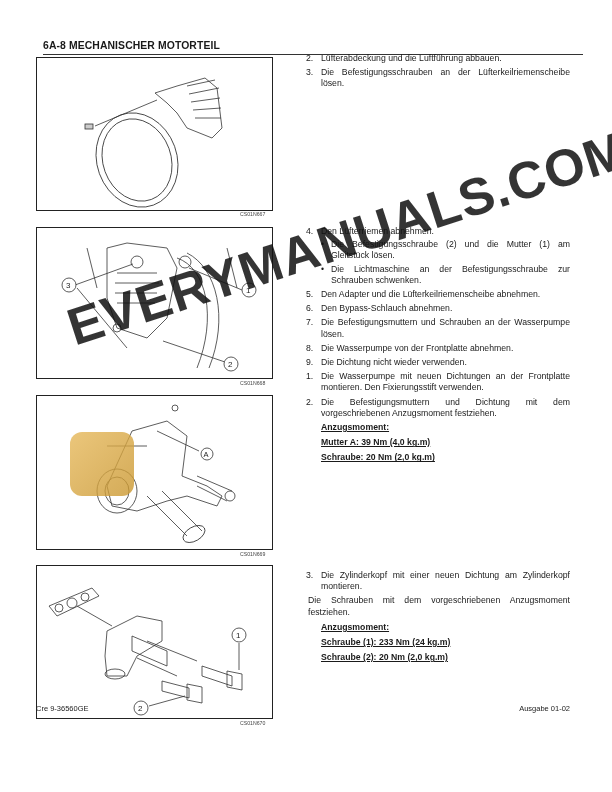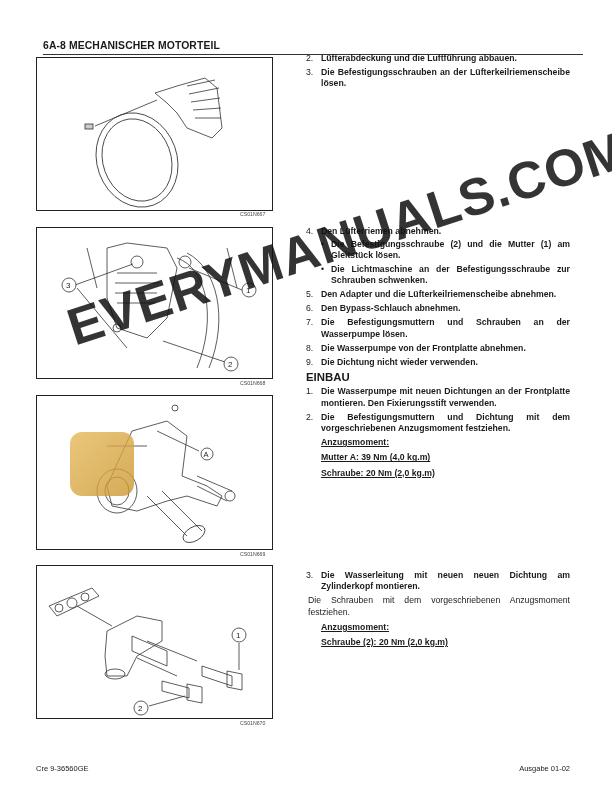--- a/index.html
+++ b/index.html
@@ -4,27 +4,27 @@
 <style>
   html,body{margin:0;padding:0;background:#fff;}
   body{width:612px;height:792px;position:relative;overflow:hidden;font-family:"Liberation Sans",sans-serif;color:#1a1a1a;}
   .header{position:absolute;left:36px;top:40px;width:540px;height:14px;border-bottom:1.2px solid #333;margin-left:7px;}
   .header span{font-weight:bold;font-size:10.4px;letter-spacing:0.1px;position:absolute;left:0;top:0;}
   .fig{position:absolute;left:36px;width:235px;border:1.1px solid #222;background:#fff;}
   .cap{position:absolute;font-size:5.2px;color:#444;left:240px;}
   .col{position:absolute;left:306px;width:264px;font-size:8.7px;line-height:11.2px;}
   .item{display:flex;margin-bottom:3px;}
   .num{width:15px;flex:none;}
-  .txt{flex:1;text-align:justify;font-weight:bold;}
+  .txt{flex:1;text-align:justify;}
   .bul{display:flex;margin-left:15px;margin-bottom:2px;}
   .bul .dot{width:10px;flex:none;}
   .b{font-weight:bold;margin-left:15px;margin-bottom:4px;text-decoration:underline;}
   .para{margin-left:2px;margin-bottom:4px;text-align:justify;}
   .h2{font-weight:bold;font-size:11.4px;margin:4px 0 3px 0;}
-  .footer{position:absolute;top:764px;font-size:7.5px;color:#222;text-align:center;}
+  .footer{position:absolute;top:704px;font-size:7.5px;color:#222;text-align:center;}
   .wm{position:absolute;left:60px;top:300px;font-family:"Liberation Sans",sans-serif;font-weight:bold;font-size:52px;color:#111;opacity:0.85;transform:rotate(-18deg);transform-origin:left top;letter-spacing:1px;white-space:nowrap;}
   .wmlogo{position:absolute;left:70px;top:432px;width:64px;height:64px;border-radius:12px;background:linear-gradient(135deg,#e6b85a,#c9962e);opacity:0.8;}
   svg{display:block}
 </style>
 </head>
 <body>
 
 <div class="header">
   <span>6A-8  MECHANISCHER MOTORTEIL</span>
 </div>
@@ -156,41 +156,41 @@
     </div>
   <div class="item">
       <span class="num">8.</span>
       <span class="txt">Die Wasserpumpe von der Frontplatte abnehmen.</span>
     </div>
   <div class="item">
       <span class="num">9.</span>
       <span class="txt">Die Dichtung nicht wieder verwenden.</span>
     </div>
 
-  <div class="h2">EINBAU</div>
   <div class="item">
       <span class="num">1.</span>
       <span class="txt">Die Wasserpumpe mit neuen Dichtungen an der Frontplatte montieren. Den Fixierungsstift verwenden.</span>
     </div>
   <div class="item">
       <span class="num">2.</span>
       <span class="txt">Die Befestigungsmuttern und Dichtung mit dem vorgeschriebenen Anzugsmoment festziehen.</span>
     </div>
   <div class="b">Anzugsmoment:</div>
   <div class="b">Mutter A: 39 Nm (4,0 kg.m)</div>
   <div class="b">Schraube: 20 Nm (2,0 kg.m)</div>
 </div>
 
 <div class="col" style="top:570px;">
   <div class="item">
       <span class="num">3.</span>
-      <span class="txt">Die Wasserleitung mit neuen neuen Dichtung am Zylinderkopf montieren.</span>
+      <span class="txt">Die Zylinderkopf mit einer neuen Dichtung am Zylinderkopf montieren.</span>
     </div>
   <div class="para">Die Schrauben mit dem vorgeschriebenen Anzugsmoment festziehen.</div>
   <div class="b">Anzugsmoment:</div>
+  <div class="b">Schraube (1): 233 Nm (24 kg.m)</div>
   <div class="b">Schraube (2): 20 Nm (2,0 kg.m)</div>
 </div>
 
 <div class="wmlogo"></div>
 <div class="wm">EVERYMANUALS.COM</div>
 
 <div class="footer" style="left:36px;">Cre 9-36560GE</div>
 <div class="footer" style="right:42px;">Ausgabe 01-02</div>
 
 </body></html>

